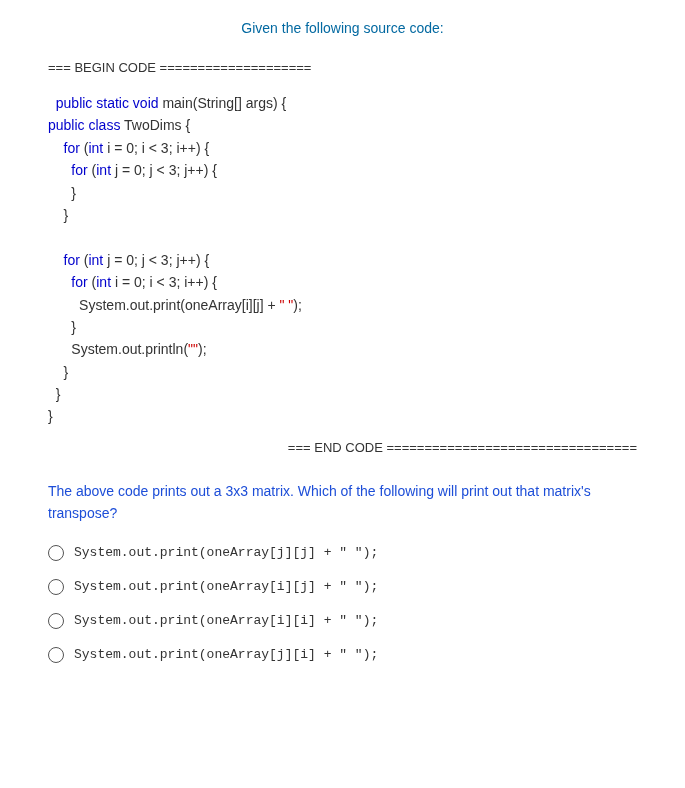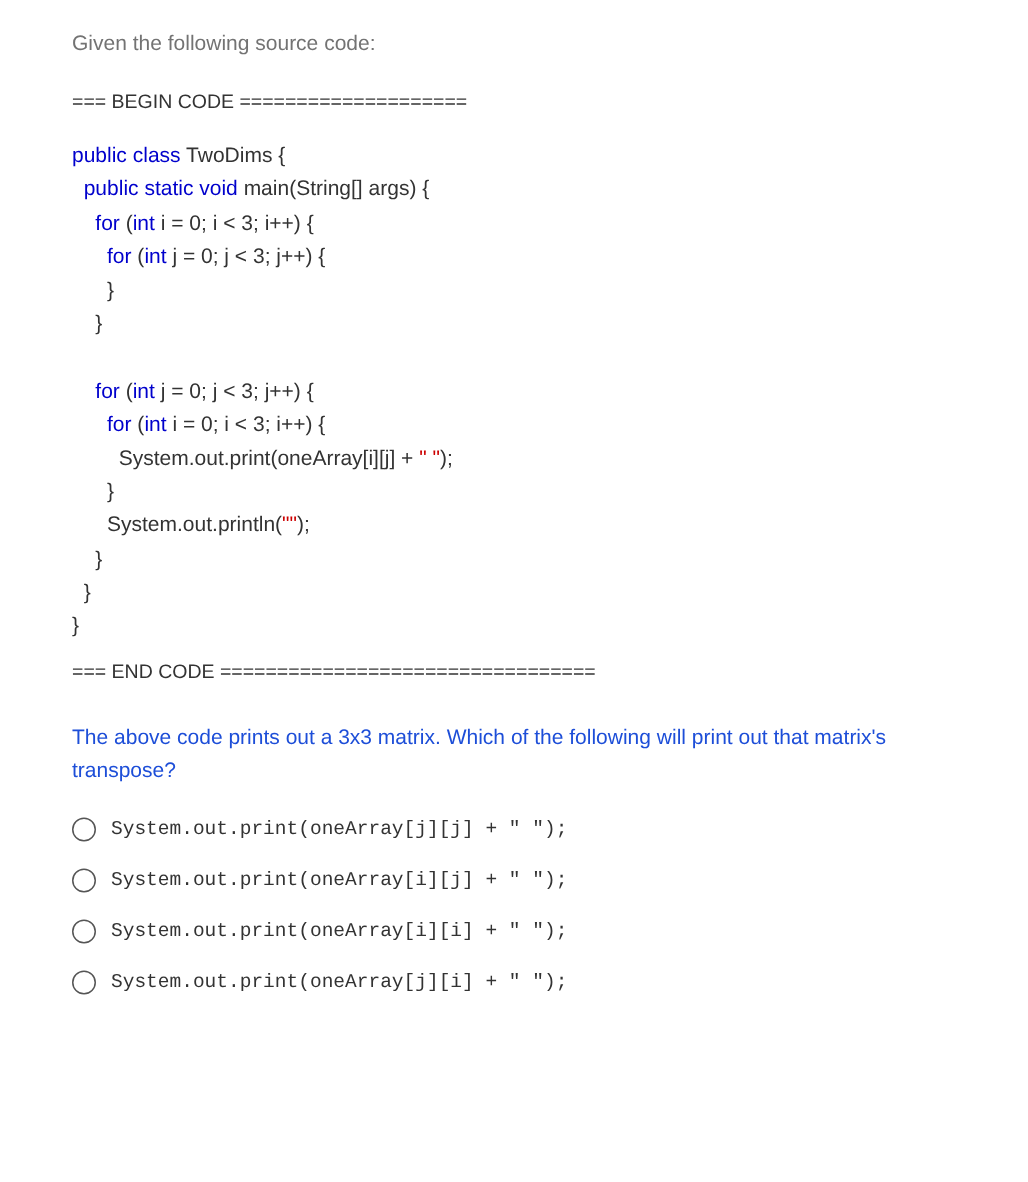--- a/index.html
+++ b/index.html
@@ -13,22 +13,23 @@
       font-family: Arial, sans-serif;
       font-size: 14px;
       color: #333;
       width: 685px;
       min-height: 788px;
       padding: 20px 48px;
     }
 
     .intro-text {
       font-size: 14px;
-      color: #737373;
+      color: #0369a1;
       margin-bottom: 20px;
+      text-align: center;
     }
 
     .code-block {
       font-family: 'Courier New', Courier, monospace;
       font-size: 13px;
       margin: 16px 0;
     }
 
     .code-delimiter {
       color: #333;
@@ -93,38 +94,38 @@
 </head>
 <body>
 
 <p class="intro-text">Given the following source code:</p>
 
 <div class="code-block" style="margin-top: 24px; margin-bottom: 16px;">
   <span class="code-delimiter">=== BEGIN CODE ====================</span>
 </div>
 
 <div class="code-section">
+  <span class="code-line">  <span class="kw">public</span> <span class="kw">static</span> <span class="kw">void</span> main(<span style="color:#333">String[]</span> args) {</span>
   <span class="code-line"><span class="kw">public</span> <span class="kw">class</span> TwoDims {</span>
-  <span class="code-line">  <span class="kw">public</span> <span class="kw">static</span> <span class="kw">void</span> main(<span style="color:#333">String[]</span> args) {</span>
   <span class="code-line">    <span class="kw">for</span> (<span class="kw">int</span> i = 0; i &lt; 3; i++) {</span>
   <span class="code-line">      <span class="kw">for</span> (<span class="kw">int</span> j = 0; j &lt; 3; j++) {</span>
   <span class="code-line">      }</span>
   <span class="code-line">    }</span>
   <span class="code-line">&nbsp;</span>
   <span class="code-line">    <span class="kw">for</span> (<span class="kw">int</span> j = 0; j &lt; 3; j++) {</span>
   <span class="code-line">      <span class="kw">for</span> (<span class="kw">int</span> i = 0; i &lt; 3; i++) {</span>
   <span class="code-line">        System.out.print(oneArray[i][j] + <span class="str">" "</span>);</span>
   <span class="code-line">      }</span>
   <span class="code-line">      System.out.println(<span class="str">""</span>);</span>
   <span class="code-line">    }</span>
   <span class="code-line">  }</span>
   <span class="code-line">}</span>
 </div>
 
-<div class="code-block" style="margin-top: 0; margin-bottom: 24px;">
+<div class="code-block" style="margin-top: 0; margin-bottom: 24px; text-align: right;">
   <span class="code-delimiter">=== END CODE =================================</span>
 </div>
 
 <p class="question-text">The above code prints out a 3x3 matrix. Which of the following will print out that matrix's transpose?</p>
 
 <div class="options-container">
 
   <div class="option-item">
     <span class="radio-circle"></span>
     <span class="option-text">System.out.print(oneArray[j][j] + " ");</span>

